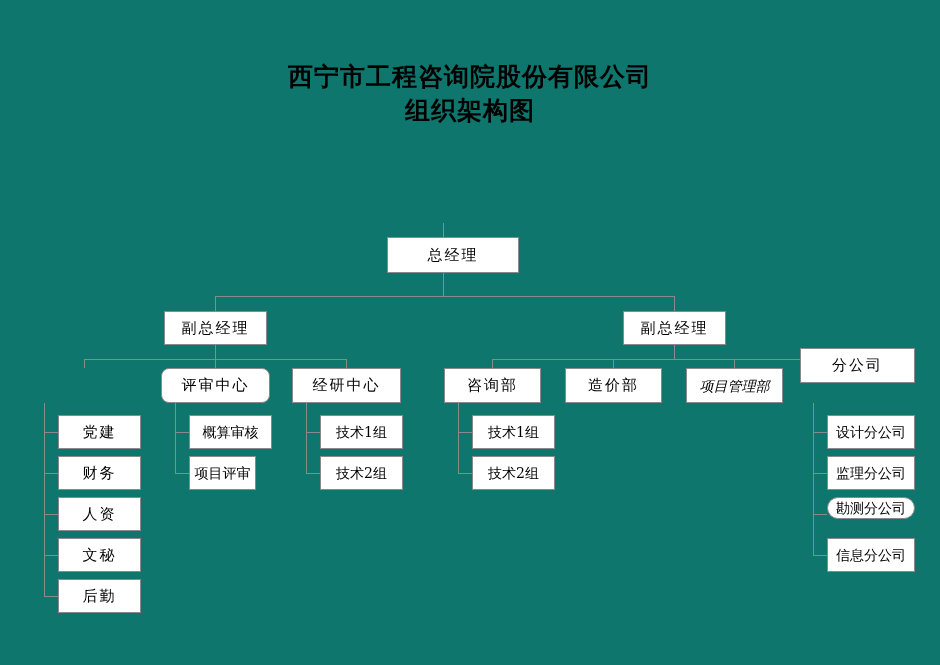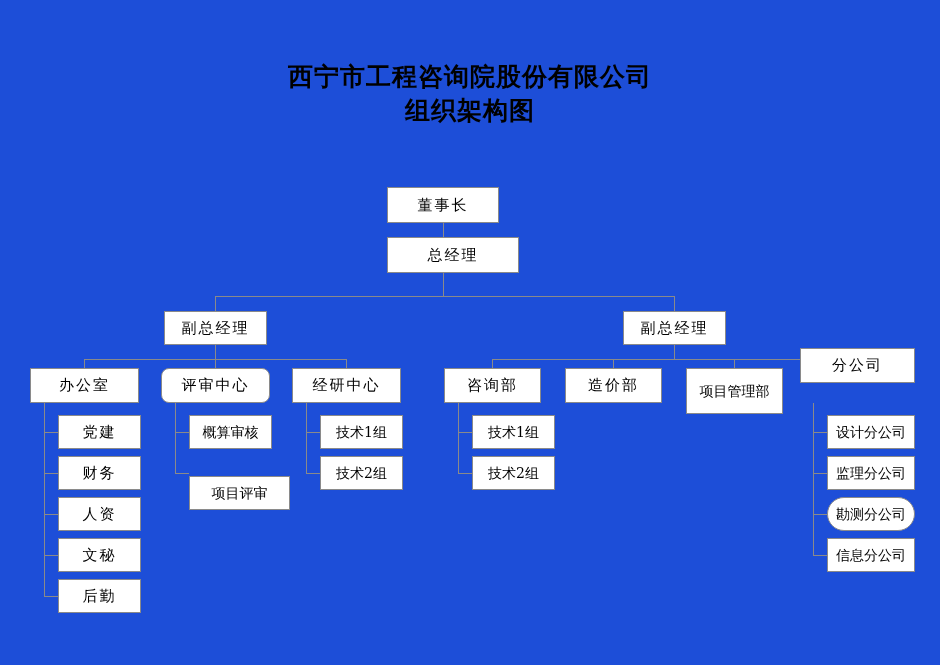--- a/index.html
+++ b/index.html
@@ -7,21 +7,21 @@
     padding: 0;
     background: #ffffff;
   }
   body {
     font-family: "DejaVu Serif", "Liberation Serif", serif;
   }
   #page {
     position: relative;
     width: 940px;
     height: 665px;
-    background: #1d4ed8;
+    background: #0f766e;
     overflow: hidden;
   }
   .title-block {
     position: absolute;
     left: 0;
     top: 60px;
     width: 940px;
     text-align: center;
   }
   .title-line {
@@ -66,41 +66,39 @@
 </head>
 <body>
 
 <div id="page">
 
   <div class="title-block">
     <div class="title-line">西宁市工程咨询院股份有限公司</div>
     <div class="title-line">组织架构图</div>
   </div>
 
-  <div class="node spaced" style="left:387px; top:187px; width:112px; height:36px;">董事长</div>
 
   <div class="conn v" style="left:443px; top:223px; height:14px;"></div>
 
   <div class="node spaced" style="left:387px; top:237px; width:132px; height:36px;">总经理</div>
 
   <div class="conn v" style="left:443px; top:273px; height:23px;"></div>
   <div class="conn h" style="left:215px; top:296px; width:459px;"></div>
   <div class="conn v" style="left:215px; top:296px; height:15px;"></div>
   <div class="conn v" style="left:674px; top:296px; height:15px;"></div>
 
   <div class="node spaced" style="left:164px; top:311px; width:103px; height:34px;">副总经理</div>
   <div class="node spaced" style="left:623px; top:311px; width:103px; height:34px;">副总经理</div>
 
   <div class="conn v" style="left:215px; top:345px; height:14px;"></div>
   <div class="conn h" style="left:84px; top:359px; width:262px;"></div>
   <div class="conn v" style="left:84px; top:359px; height:9px;"></div>
   <div class="conn v" style="left:215px; top:359px; height:9px;"></div>
   <div class="conn v" style="left:346px; top:359px; height:9px;"></div>
 
-  <div class="node spaced" style="left:30px; top:368px; width:109px; height:35px;">办公室</div>
   <div class="node spaced" style="left:161px; top:368px; width:109px; height:35px;border-radius:8px;">评审中心</div>
   <div class="node spaced" style="left:292px; top:368px; width:109px; height:35px;">经研中心</div>
 
   <div class="conn v" style="left:44px; top:403px; height:193px;"></div>
   <div class="conn h" style="left:44px; top:432px; width:14px;"></div>
   <div class="conn h" style="left:44px; top:473px; width:14px;"></div>
   <div class="conn h" style="left:44px; top:514px; width:14px;"></div>
   <div class="conn h" style="left:44px; top:555px; width:14px;"></div>
   <div class="conn h" style="left:44px; top:596px; width:14px;"></div>
 
@@ -108,52 +106,52 @@
   <div class="node spaced" style="left:58px; top:456px; width:83px; height:34px;">财务</div>
   <div class="node spaced" style="left:58px; top:497px; width:83px; height:34px;">人资</div>
   <div class="node spaced" style="left:58px; top:538px; width:83px; height:34px;">文秘</div>
   <div class="node spaced" style="left:58px; top:579px; width:83px; height:34px;">后勤</div>
 
   <div class="conn v" style="left:175px; top:403px; height:70px;"></div>
   <div class="conn h" style="left:175px; top:432px; width:14px;"></div>
   <div class="conn h" style="left:175px; top:473px; width:14px;"></div>
 
   <div class="node tight" style="left:189px; top:415px; width:83px; height:34px;">概算审核</div>
-  <div class="node tight" style="left:189px; top:456px; width:101px; height:34px;margin-top:20px;">项目评审</div>
+  <div class="node tight" style="left:189px; top:456px; width:67px; height:34px;">项目评审</div>
 
   <div class="conn v" style="left:306px; top:403px; height:70px;"></div>
   <div class="conn h" style="left:306px; top:432px; width:14px;"></div>
   <div class="conn h" style="left:306px; top:473px; width:14px;"></div>
 
   <div class="node tight" style="left:320px; top:415px; width:83px; height:34px;">技术1组</div>
   <div class="node tight" style="left:320px; top:456px; width:83px; height:34px;">技术2组</div>
 
   <div class="conn v" style="left:674px; top:345px; height:14px;"></div>
   <div class="conn h" style="left:492px; top:359px; width:365px;"></div>
   <div class="conn v" style="left:492px; top:359px; height:9px;"></div>
   <div class="conn v" style="left:613px; top:359px; height:9px;"></div>
   <div class="conn v" style="left:734px; top:359px; height:9px;"></div>
   <div class="conn v" style="left:857px; top:359px; height:9px;"></div>
 
   <div class="node spaced" style="left:444px; top:368px; width:97px; height:35px;">咨询部</div>
   <div class="node spaced" style="left:565px; top:368px; width:97px; height:35px;">造价部</div>
-  <div class="node tight" style="left:686px; top:368px; width:97px; height:46px;">项目管理部</div>
+  <div class="node tight" style="left:686px; top:368px; width:97px; height:35px;font-style:italic;">项目管理部</div>
   <div class="node spaced" style="left:800px; top:348px; width:115px; height:35px;">分公司</div>
 
   <div class="conn v" style="left:458px; top:403px; height:70px;"></div>
   <div class="conn h" style="left:458px; top:432px; width:14px;"></div>
   <div class="conn h" style="left:458px; top:473px; width:14px;"></div>
 
   <div class="node tight" style="left:472px; top:415px; width:83px; height:34px;">技术1组</div>
   <div class="node tight" style="left:472px; top:456px; width:83px; height:34px;">技术2组</div>
 
   <div class="conn v" style="left:813px; top:403px; height:152px;"></div>
   <div class="conn h" style="left:813px; top:432px; width:14px;"></div>
   <div class="conn h" style="left:813px; top:473px; width:14px;"></div>
   <div class="conn h" style="left:813px; top:514px; width:14px;"></div>
   <div class="conn h" style="left:813px; top:555px; width:14px;"></div>
 
   <div class="node tight" style="left:827px; top:415px; width:88px; height:34px;">设计分公司</div>
   <div class="node tight" style="left:827px; top:456px; width:88px; height:34px;">监理分公司</div>
-  <div class="node tight" style="left:827px; top:497px; width:88px; height:34px;border-radius:17px;">勘测分公司</div>
+  <div class="node tight" style="left:827px; top:497px; width:88px; height:22px;border-radius:17px;">勘测分公司</div>
   <div class="node tight" style="left:827px; top:538px; width:88px; height:34px;">信息分公司</div>
 
 </div>
 
 </body></html>

